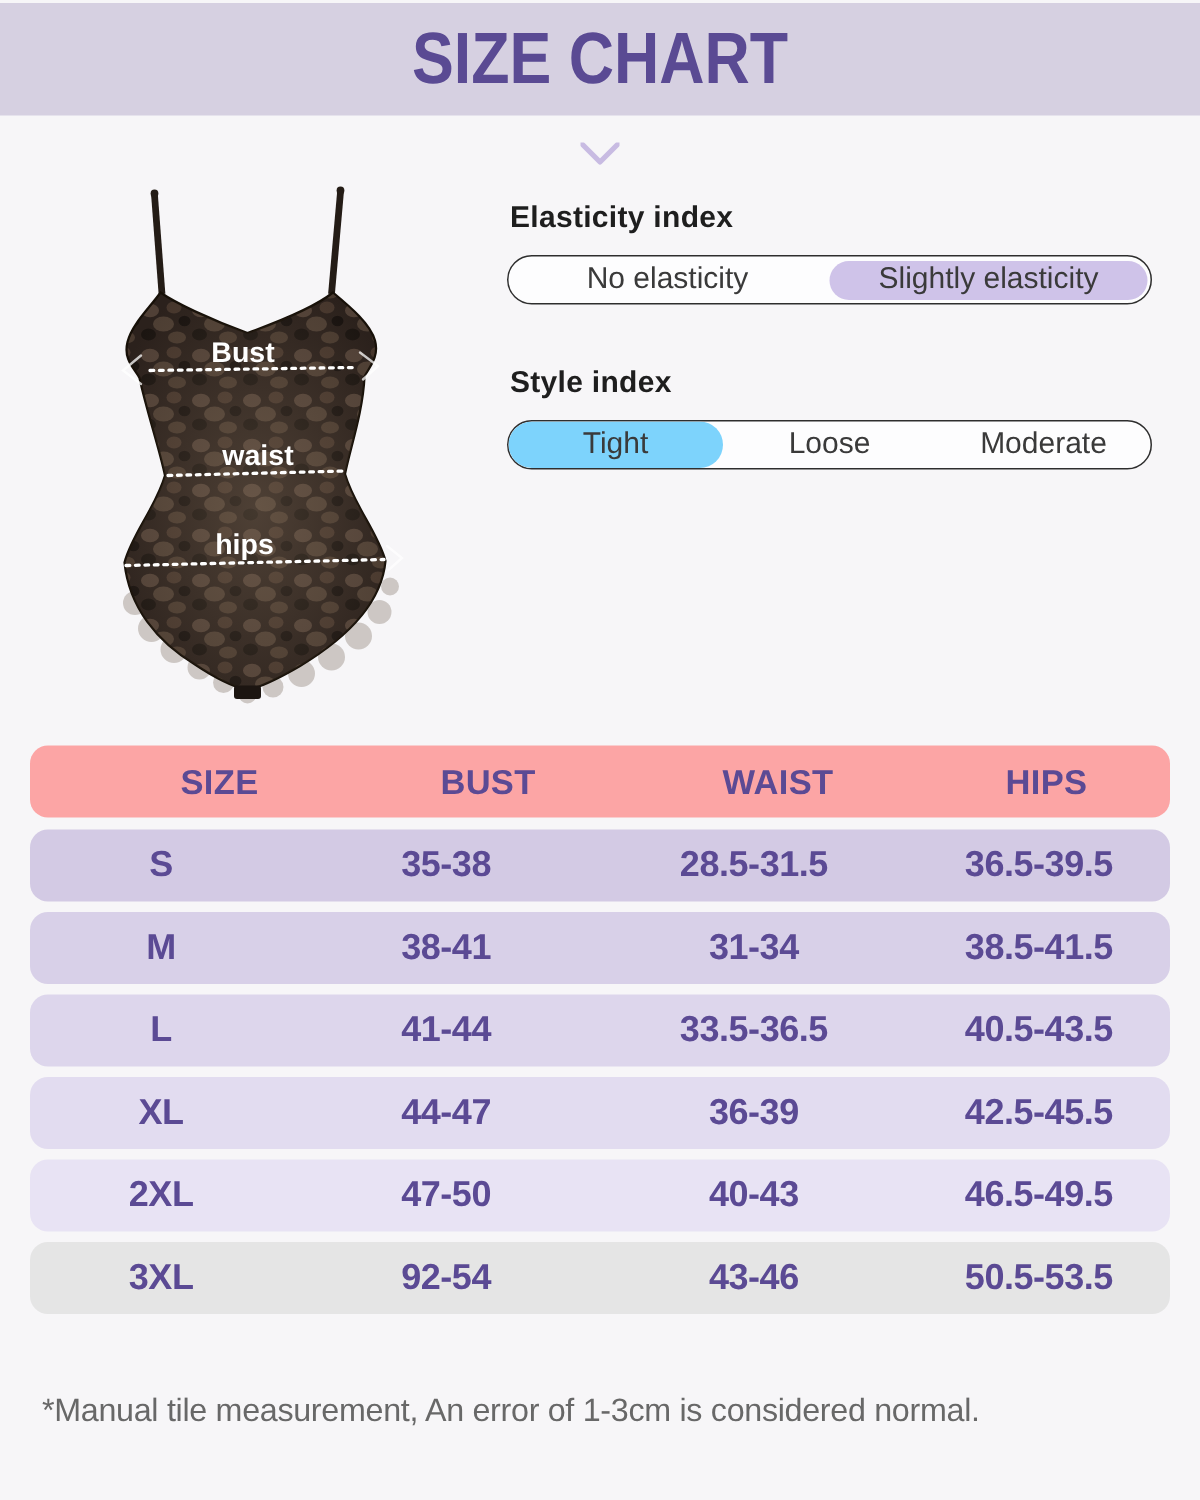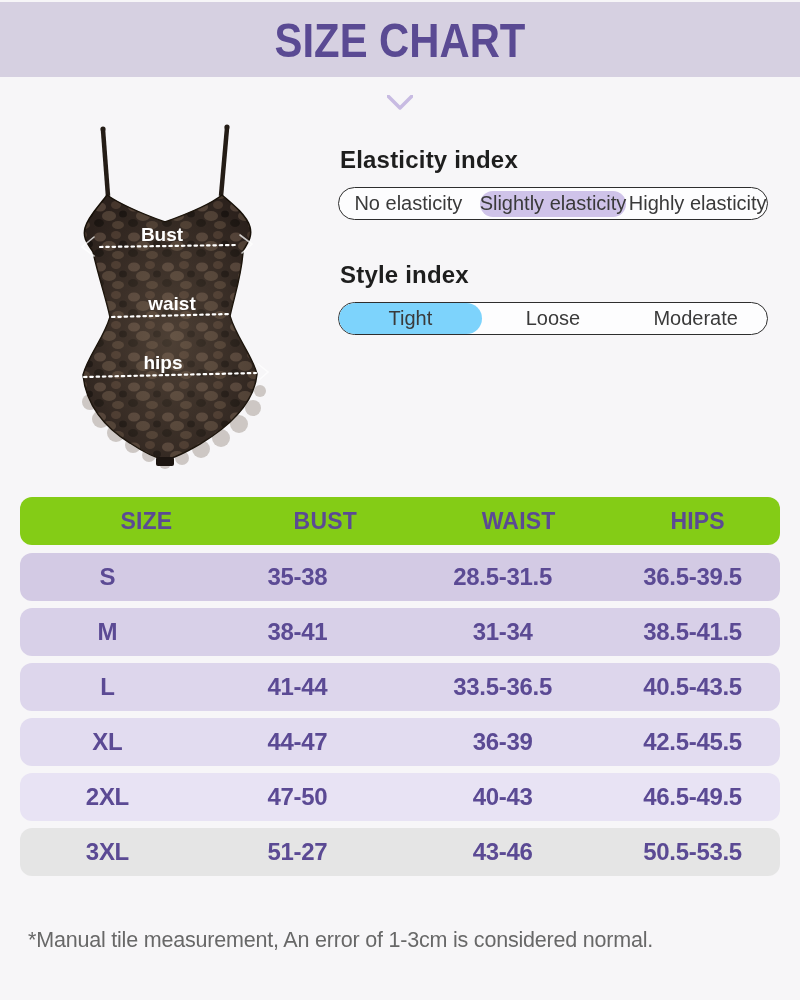--- a/index.html
+++ b/index.html
@@ -16,21 +16,21 @@
   .band h1{
     margin:0;font-size:44px;font-weight:800;color:#5a4a93;
     letter-spacing:0px;transform:scale(0.95,1.1);
   }
   .chev{position:absolute;top:95px;left:387px;}
   
   .figure{position:absolute;top:110px;left:60px;width:280px;height:360px;}
   
   .indexes{position:absolute;top:134px;left:338px;width:430px;}
   .idx h2{
-    margin:12px 0 13px 2px;font-size:24px;font-weight:700;color:#1e1e1e;
+    margin:0 0 13px 2px;font-size:20px;font-weight:700;color:#1e1e1e;
     letter-spacing:0.2px;
   }
   .pill{
     height:33px;border:1.5px solid #2e2e2e;border-radius:18px;
     background:#fdfdfe;display:flex;align-items:stretch;margin-bottom:41px;
     box-sizing:border-box;overflow:hidden;
   }
   .opt{
     flex:1;display:flex;align-items:center;justify-content:center;
     font-size:20px;color:#3a3a3a;white-space:nowrap;
@@ -42,21 +42,21 @@
   .trow{
     height:48px;border-radius:12px;margin-bottom:7px;
     display:grid;grid-template-columns:23% 27% 27% 23%;
     align-items:center;text-align:center;
   }
   .trow span{
     font-size:24px;font-weight:700;color:#5b4a94;letter-spacing:-0.3px;
   }
   .trow.head{margin-bottom:8px;}
   .trow.head span{font-size:23px;letter-spacing:0.2px;}
-  .r0{background:#84cc16;padding-left:44px;}
+  .r0{background:#fca5a5;padding-left:44px;}
   .r1{background:#d3cae4;}
   .r2{background:#d8d0e8;}
   .r3{background:#ddd6ec;}
   .r4{background:#e2dcf0;}
   .r5{background:#e8e3f4;}
   .r6{background:#e5e5e5;}
   
   .footnote{
     position:absolute;top:928px;left:28px;margin:0;
     font-size:21.5px;color:#686868;letter-spacing:-0.2px;
@@ -158,21 +158,20 @@
   </svg>
 </div>
 
 <div class="indexes">
 
   <div class="idx">
     <h2>Elasticity index</h2>
     <div class="pill">
       <div class="opt">No elasticity</div>
       <div class="opt sel-inset">Slightly elasticity</div>
-      <div class="opt">Highly elasticity</div>
     </div>
   </div>
 
   <div class="idx">
     <h2>Style index</h2>
     <div class="pill">
       <div class="opt sel-flush">Tight</div>
       <div class="opt">Loose</div>
       <div class="opt">Moderate</div>
     </div>
@@ -213,19 +212,19 @@
     <span>42.5-45.5</span>
   </div>
   <div class="trow r5">
     <span>2XL</span>
     <span>47-50</span>
     <span>40-43</span>
     <span>46.5-49.5</span>
   </div>
   <div class="trow r6">
     <span>3XL</span>
-    <span>51-27</span>
+    <span>92-54</span>
     <span>43-46</span>
     <span>50.5-53.5</span>
   </div>
 </div>
 
 <p class="footnote">*Manual tile measurement, An error of 1-3cm is considered normal.</p>
 
 </body></html>

